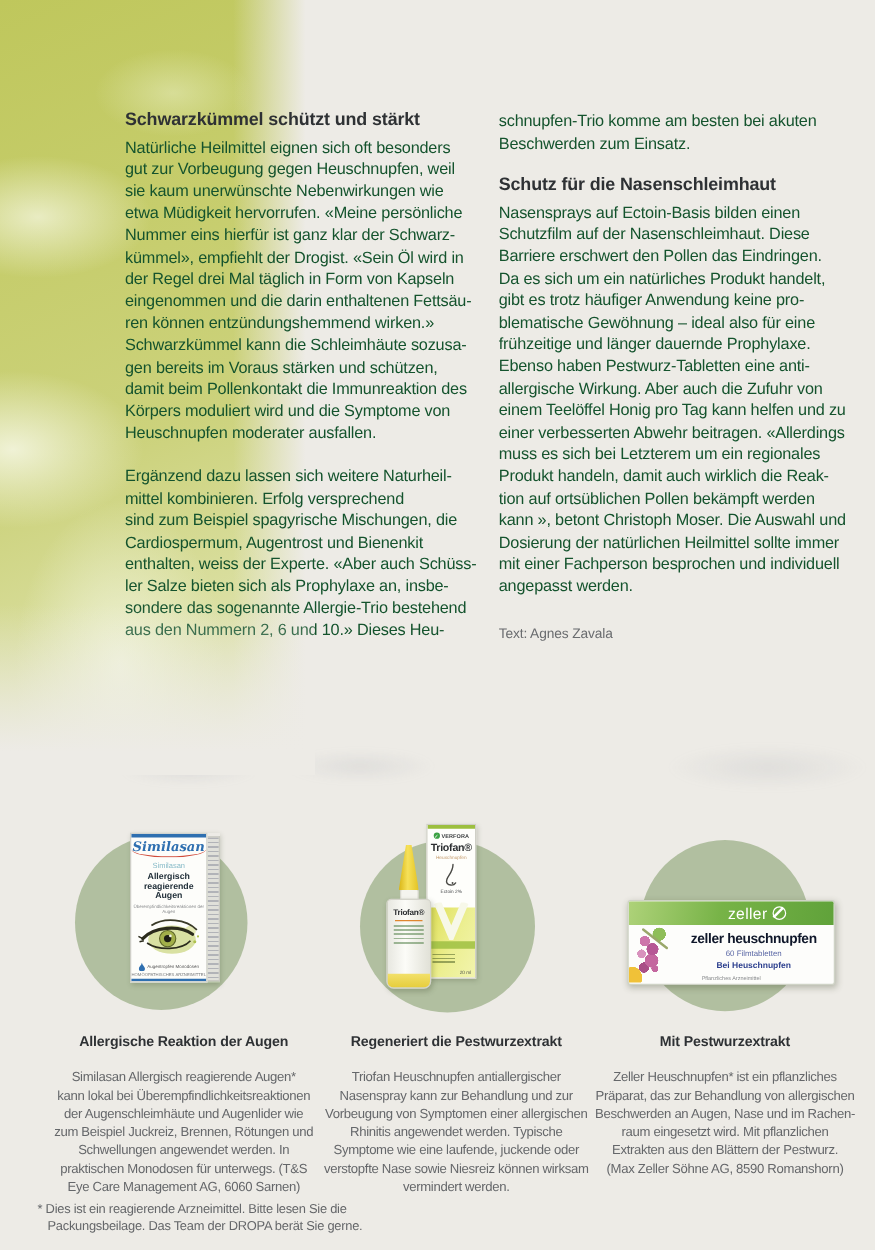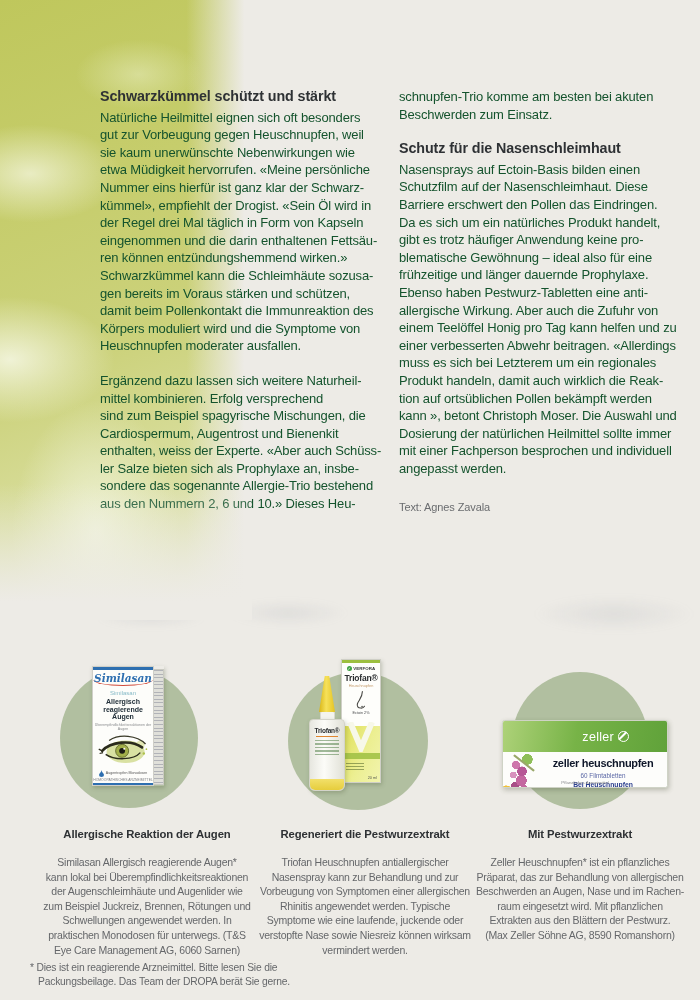--- a/index.html
+++ b/index.html
@@ -32,21 +32,21 @@
         white-space:pre-line;letter-spacing:-.15px;}
   .credit{margin:24px 0 0 0;font-size:11px;color:#6a6c6f;letter-spacing:-.1px;}
 
   
   .circle{position:absolute;border-radius:50%;background:#b1bfa0;}
   .c1{left:60px;top:668px;width:138px;height:140px;}
   .c2{left:288px;top:672px;width:140px;height:138px;}
   .c3{left:512px;top:672px;width:136px;height:137px;}
 
   
-  .simbox{position:absolute;left:92px;top:666px;display:flex;z-index:2;
+  .simbox{position:absolute;left:104px;top:666px;display:flex;z-index:2;
           box-shadow:1px 2px 4px rgba(60,70,40,.25);}
   .sim-front{width:62px;height:120px;background:#fdfdfa;border:1px solid #cfcfc8;
              box-sizing:border-box;text-align:center;position:relative;overflow:hidden;}
   .sim-top{height:3px;background:#2e6fb0;margin-bottom:3px;}
   .sim-logo{font-family:"DejaVu Serif",serif;font-style:italic;font-weight:bold;
             font-size:10.5px;color:#2e6fb0;line-height:11px;}
   .sim-logo span{display:inline-block;border-bottom:1.5px solid #d04a3a;border-radius:0 0 60% 60%;padding:0 1px 1px;}
   .sim-sub{font-size:6px;color:#86bac7;margin-top:4px;line-height:6px;}
   .sim-title{font-size:7px;font-weight:bold;color:#22303a;line-height:7.5px;margin-top:2px;}
   .sim-small{font-size:3.6px;color:#8a8c8e;line-height:4.2px;margin-top:2px;}
@@ -92,21 +92,21 @@
   .b-rule{width:22px;height:1.5px;background:#e0862f;margin:1.5px auto 0;}
   .b-lines{width:24px;height:16px;margin:3px auto 0;
            background:repeating-linear-gradient(to bottom, rgba(70,120,60,.5) 0 1.3px, transparent 1.3px 3.4px);}
   .b-yellow{position:absolute;bottom:0;left:0;right:0;height:11px;
             background:linear-gradient(#f2e06a,#e6cd3c);}
 
   
   .zelbox{position:absolute;left:502px;top:720px;width:166px;height:68px;z-index:3;
           background:#fdfdfb;border-radius:2.5px;overflow:hidden;
           box-shadow:1px 2px 5px rgba(60,70,40,.3);border:1px solid #cfd3c6;box-sizing:border-box;}
-  .z-band{height:31px;background:linear-gradient(100deg,#aed279 0%,#77b347 45%,#60a23a 100%);
+  .z-band{height:19px;background:linear-gradient(100deg,#aed279 0%,#77b347 45%,#60a23a 100%);
           display:flex;align-items:center;justify-content:flex-end;padding-right:38px;gap:4px;}
   .z-brand{color:#fff;font-size:12.5px;letter-spacing:.3px;}
   .z-logo{width:11px;height:11px;border:1.6px solid #fff;border-radius:50%;position:relative;box-sizing:border-box;}
   .z-logo::after{content:"";position:absolute;left:-2px;top:3.2px;width:11px;height:1.6px;
                  background:#fff;transform:rotate(-45deg);}
   .z-main{display:flex;height:49px;}
   .z-flower{width:38px;height:46px;position:relative;
     background:
       radial-gradient(9px 9px at 64% 16%, #8fbe59 58%, transparent 60%),
       radial-gradient(6px 6px at 34% 28%, #cd76ab 68%, transparent 70%),

